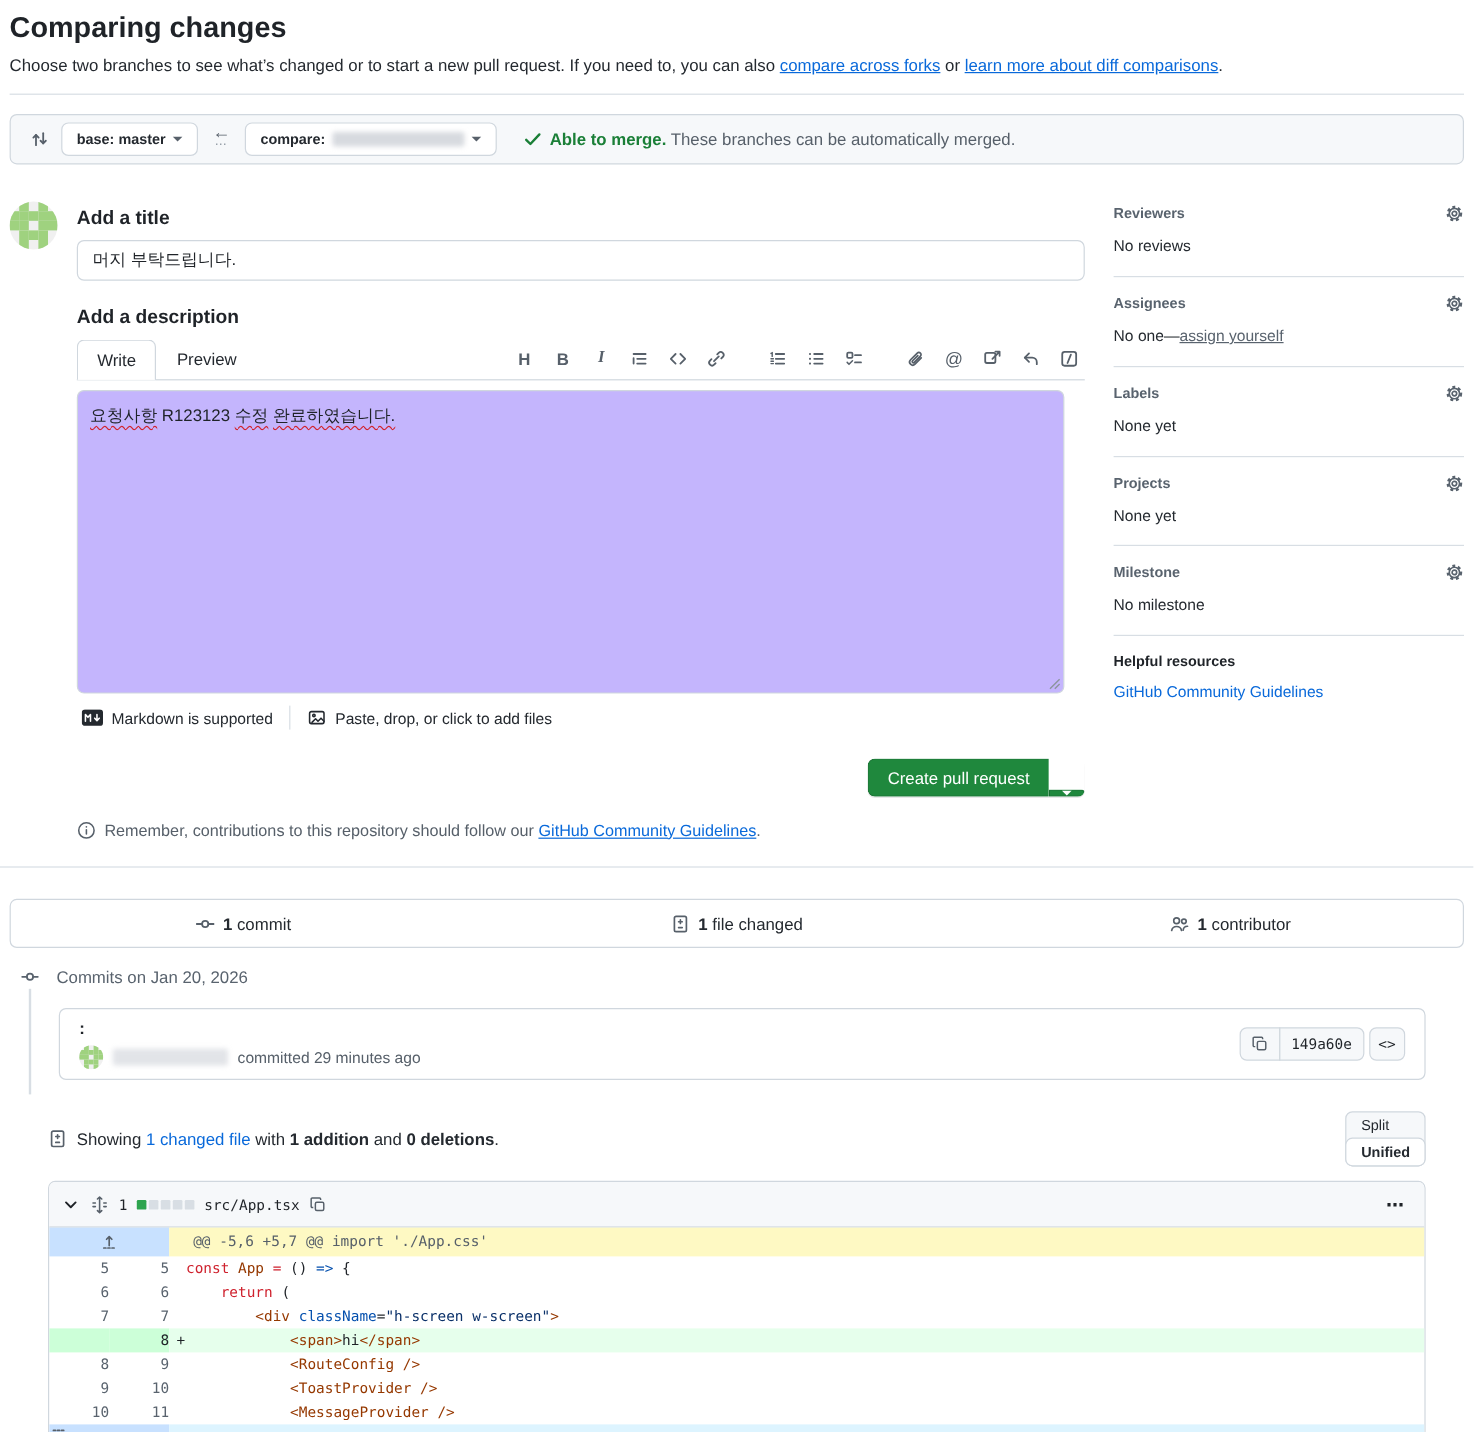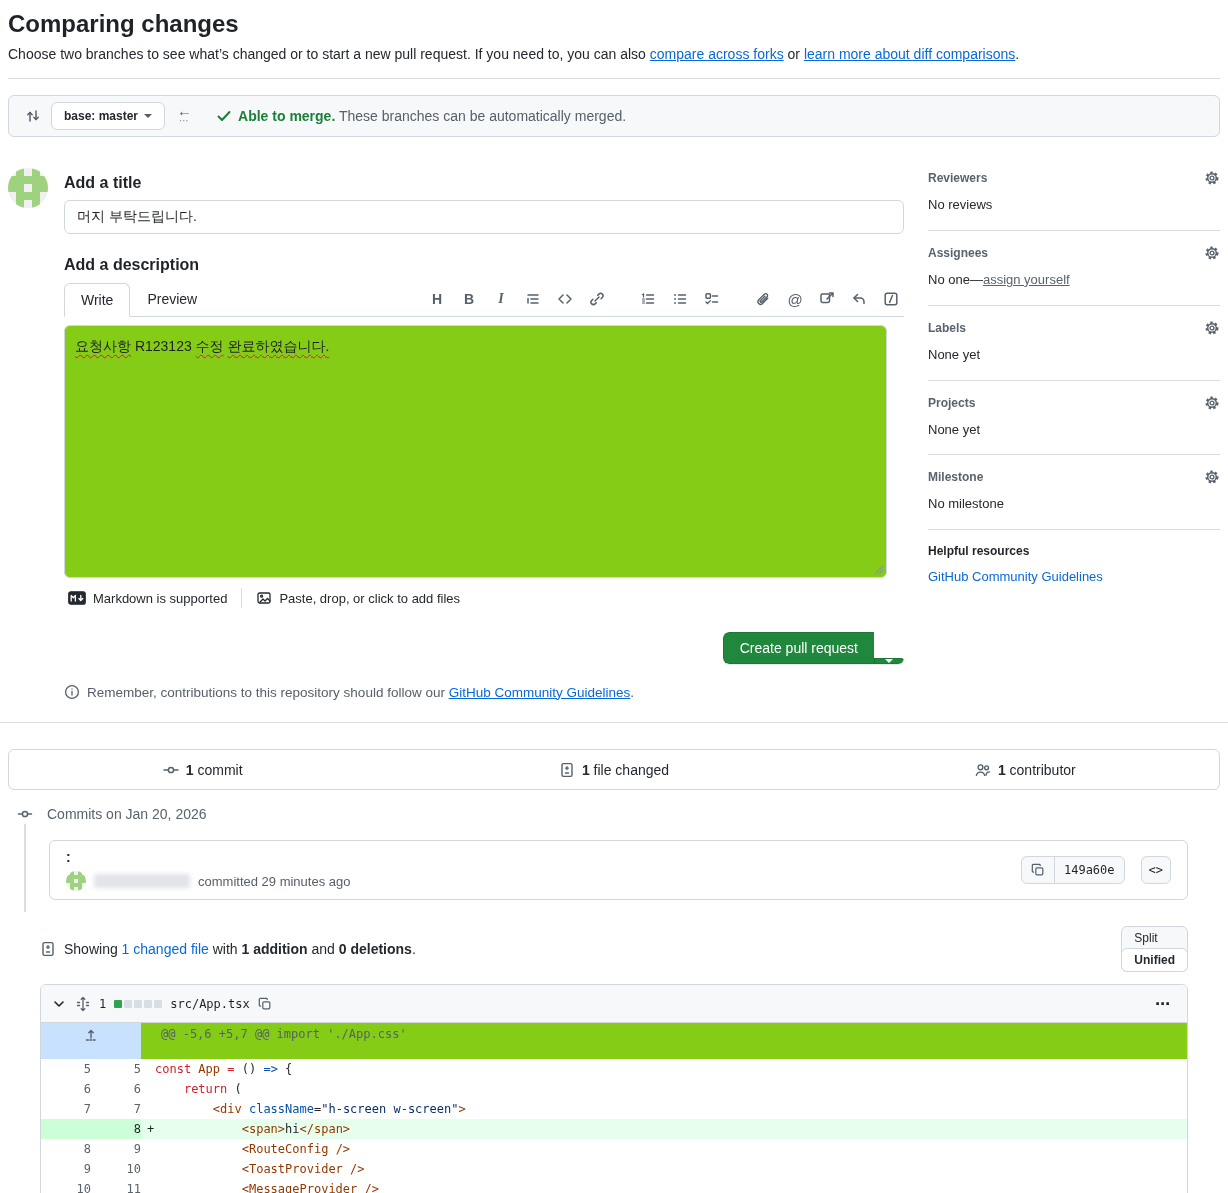--- a/index.html
+++ b/index.html
@@ -62,21 +62,21 @@
   
   .editor-head { display:flex; align-items:flex-end; border-bottom:1px solid #d0d7de; }
   .tab { padding:8px 16px; font-size:14px; cursor:pointer; color:#24292f; border:1px solid transparent; }
   .tab.active { background:#fff; border-color:#d0d7de; border-bottom-color:#fff; margin-bottom:-1px; border-radius:6px 6px 0 0; font-weight:400; }
   .toolbar { margin-left:auto; display:flex; align-items:center; gap:14px; padding:6px 4px 8px 0; color:#57606a; }
   .tb-sep { width:1px; height:16px; background:transparent; margin:0 2px; }
   .tb { width:18px; height:18px; display:flex; align-items:center; justify-content:center; cursor:pointer; color:#57606a; font-size:14px; }
   .tb.txt { font-weight:700; }
   .fake-textarea {
     position:relative; margin-top:8px; width:823px; height:253px;
-    border:1px solid #d0d7de; border-radius:6px; background:#84cc16; padding:10px 10px;
+    border:1px solid #d0d7de; border-radius:6px; background:#c4b5fd; padding:10px 10px;
     font-size:14px; line-height:1.5; overflow:hidden; cursor:text;
   }
   .misspell { text-decoration:underline wavy #d1242f 1px; text-underline-offset:3px; }
   .resize-grip { position:absolute; right:2px; bottom:2px; color:#8c959f; }
   .editor-foot { display:flex; align-items:center; gap:0; padding:10px 4px; font-size:13px; color:#24292f; }
   .foot-item { display:flex; align-items:center; gap:7px; cursor:pointer; }
   .foot-div { width:1px; height:20px; background:#d8dee4; margin:0 14px; }
 
   .submit-row { display:flex; justify-content:flex-end; margin-top:14px; }
   .split-btn { display:flex; border-radius:6px; overflow:hidden; box-shadow:0 1px 0 rgba(27,31,36,0.1);align-items:flex-end; }
@@ -120,21 +120,21 @@
   .commits-date { position:relative; display:flex; align-items:center; gap:14px; color:#59636e; font-size:14px; }
   .commits-date .dot-icon { background:#fff; position:relative; padding:2px 0; color:#59636e; }
   .commit-card {
     position:relative; background:#fff; margin-left:32px; margin-top:16px;
     border:1px solid #d0d7de; border-radius:6px; padding:9px 16px; height:60px;
     display:flex; align-items:center; justify-content:space-between;
   }
   .commit-left { display:flex; flex-direction:column; gap:6px; }
   .commit-msg { font-size:14px; font-weight:600; color:#1f2328; cursor:pointer; width:max-content; }
   .commit-meta { display:flex; align-items:center; gap:8px; font-size:13px; color:#57606a; }
-  .commit-right { display:flex; align-items:center; gap:16px; }
+  .commit-right { display:flex; align-items:center; gap:4px; }
   .btn-group { display:flex; }
   .seg-btn {
     background:#f6f8fa; border:1px solid #d0d7de; padding:5px 9px; cursor:pointer;
     display:flex; align-items:center; color:#57606a; height:28px;
   }
   .seg-btn.left { border-radius:6px 0 0 6px; }
   .seg-btn.right { border-radius:0 6px 6px 0; margin-left:-1px; color:#1f2328; font-size:12px; }
   .lone-btn { background:#f6f8fa; border:1px solid #d0d7de; border-radius:6px; padding:5px 7px; height:28px; display:flex; align-items:center; color:#1f2328; font-size:12px; cursor:pointer; }
 
   
@@ -159,21 +159,21 @@
   .icon-btn { color:#57606a; cursor:pointer; display:flex; align-items:center; }
 
   table.diff { width:100%; border-collapse:collapse; font-family:"DejaVu Sans Mono","Liberation Mono",monospace; font-size:12px; }
   table.diff td { padding:0; line-height:20px; height:20px; vertical-align:top; white-space:pre; }
   td.lnum { width:50px; min-width:50px; text-align:right; padding-right:10px; color:#59636e; cursor:pointer; }
   tr.add td.lnum { background:#ccffd8; color:#1f2328; }
   tr.add td.code { background:#e6ffec; }
   td.code .sign { display:inline-block; width:14px; padding-left:6px; }
   td.code { color:#1f2328; }
   tr.hunk td.hgut { background:#c8e1ff; width:100px; text-align:center; cursor:pointer; height:22px; }
-  tr.hunk td.htxt { background:#84cc16; color:#57606a; padding-left:20px; height:36px; line-height:22px; }
+  tr.hunk td.htxt { background:#fef9c3; color:#57606a; padding-left:20px; height:24px; line-height:22px; }
   tr.expandrow td.hgut { background:#c8e1ff; height:25px; }
   tr.expandrow td.htxt { background:#ddf4ff; height:25px; }
   tr.hunk svg, tr.expandrow svg { display:inline-block; vertical-align:middle; }
   .tok-k { color:#cf222e; }
   .tok-e { color:#953800; }
   .tok-a { color:#0550ae; }
   .tok-s { color:#0a3069; }
   .tok-o { color:#0550ae; }
 </style>
 </head>
@@ -196,20 +196,25 @@
     </svg>
   </span>
   <button class="btn">
         <span>base: master</span>
         <span class="caret"></span>
       </button>
   <span class="swap-arrow">
         <span>←</span>
         <span class="dots">⋯</span>
       </span>
+  <button class="btn">
+        <span>compare:</span>
+        <span class="redact" style="width:110px;height:12px;"></span>
+        <span class="caret"></span>
+      </button>
   <span class="merge-ok">
     <span>
       <svg width="16" height="16" viewBox="0 0 16 16" fill="none" stroke="#1a7f37" stroke-width="2" stroke-linecap="round" stroke-linejoin="round">
             <path d="M2.5 8.5 6 12l7.5-8"></path>
           </svg>
     </span>
     <span><b>Able to merge.</b><span class="merge-rest"> These branches can be automatically merged.</span></span>
   </span>
 </div>
 </div>

